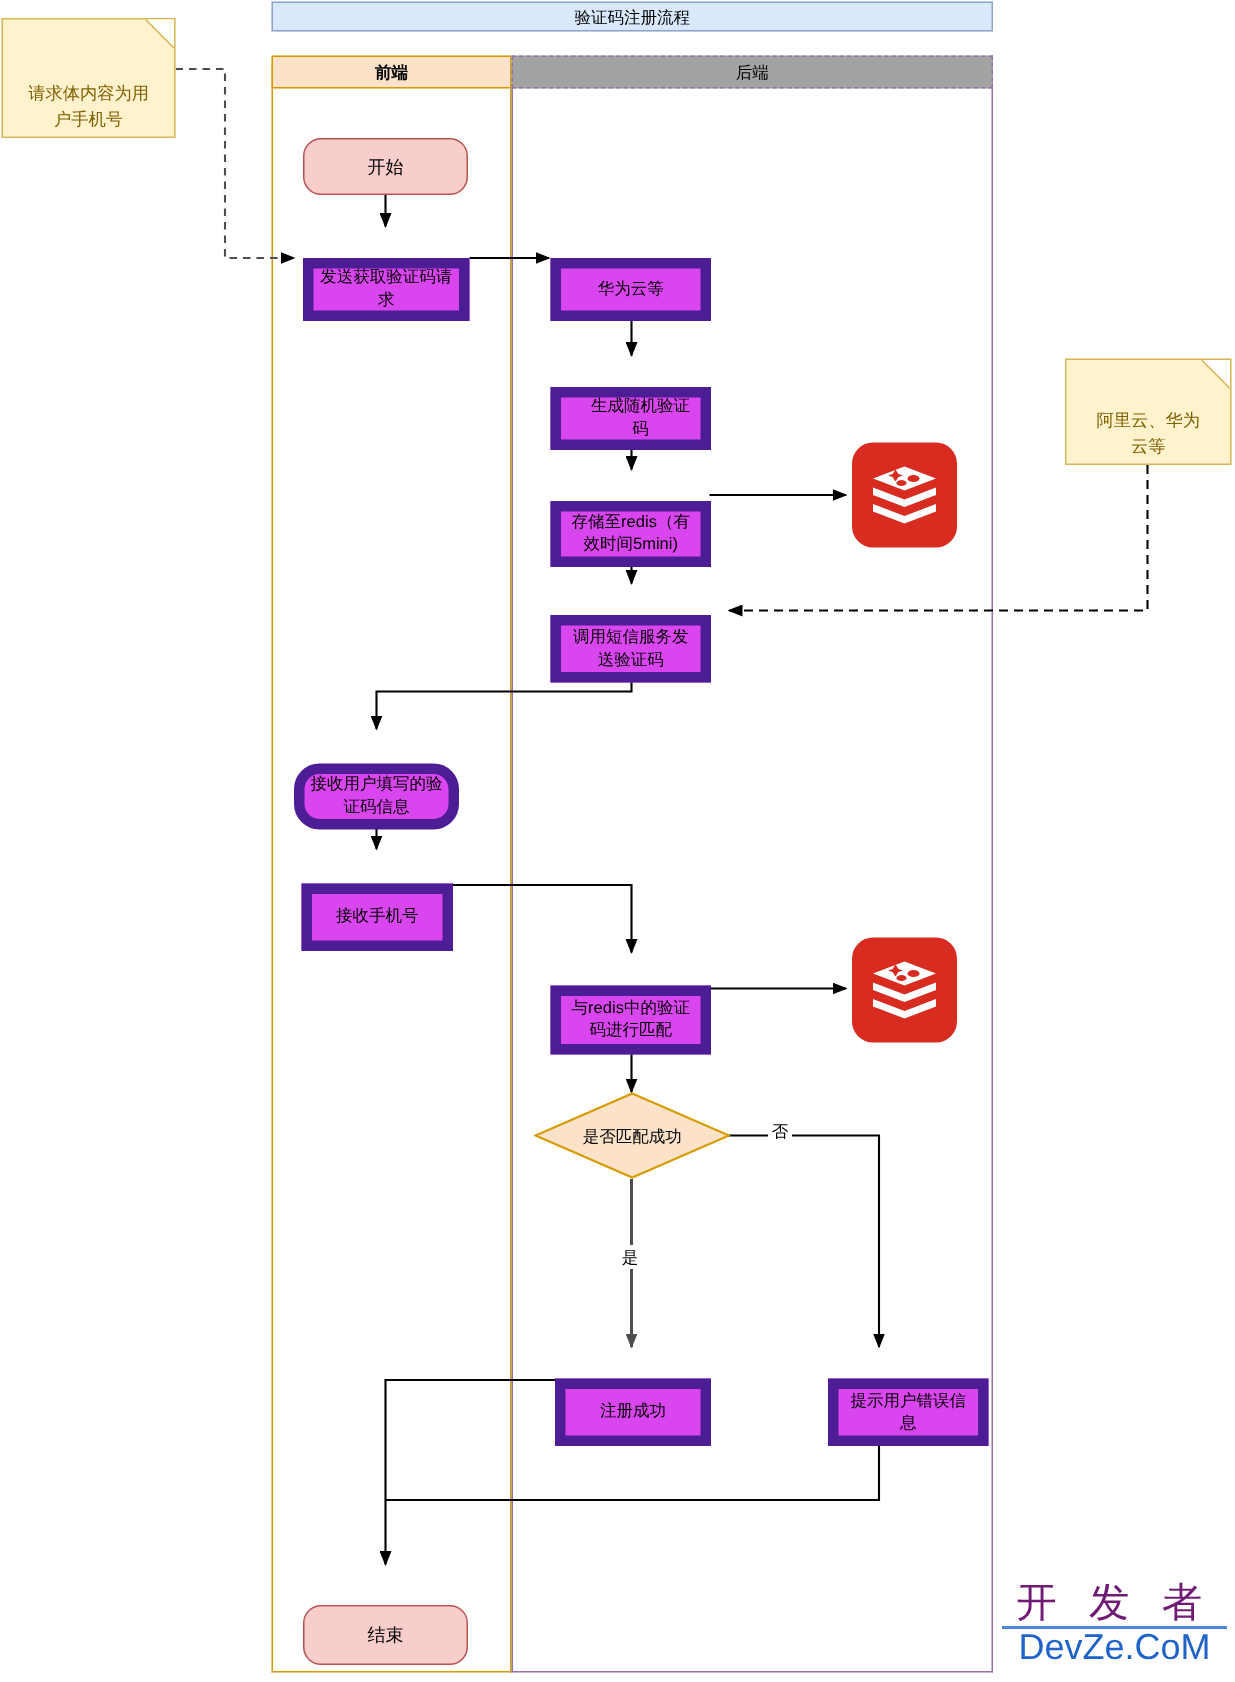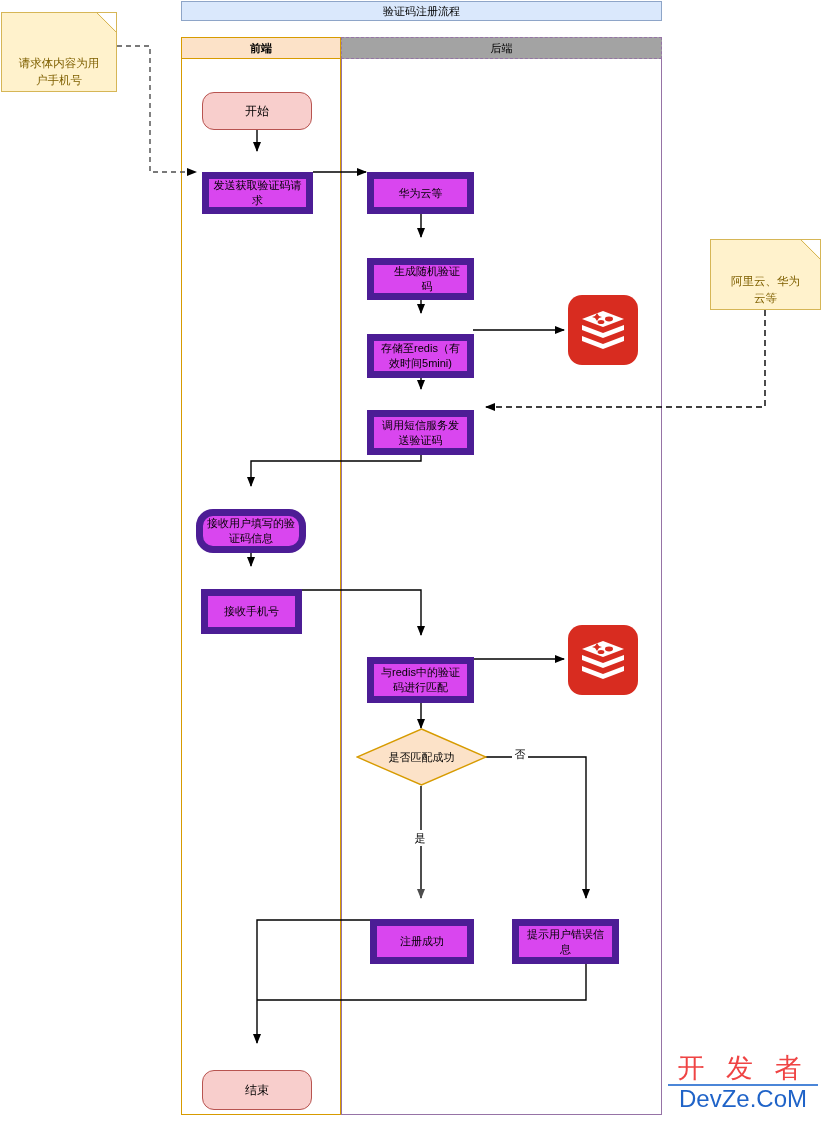--- a/index.html
+++ b/index.html
@@ -124,21 +124,21 @@
   
   .wm {
     left: 668px; top: 1055px; width: 150px; height: 62px;
     color: #1F63C8;
     text-align: center;
     line-height: 1;
   }
   .wm-top {
     font-size: 27px;
     letter-spacing: 7px;
-    color: #ef4444;
+    color: #701a75;
     border-bottom: 2px solid #4B86D8;
     padding-bottom: 2px;
     display: block;
   }
   .wm-bot {
     font-size: 24px;
     color: #1F63C8;
     display: block;
     margin-top: 1px;
   }
@@ -265,21 +265,21 @@
     <span>注册成功</span>
   </div>
 
   <div class="abs diamond-wrap" style="left:356px; top:728px; width:131px; height:58px;">
     <svg style="position:absolute; left:0; top:0; width:131px; height:58px;">
       <polygon points="65.5,1 130,29 65.5,57 1,29" fill="#FCE2C8" stroke="#D79B00" stroke-width="1.4"></polygon>
     </svg>
     <div class="diamond-label">是否匹配成功</div>
   </div>
 
-  <div class="abs node node-green" style="left:512px; top:898px; width:107px; height:45px;font-family:Liberation Serif, serif;">
+  <div class="abs node node-green" style="left:552px; top:898px; width:107px; height:45px;font-family:Liberation Serif, serif;">
     <span>提示用户错误信息</span>
   </div>
 
   <div class="abs node node-terminal" style="left:202px; top:1049px; width:110px; height:40px;">
     <span>结束</span>
   </div>
 
   <div class="abs edge-label" style="left:512px; top:746px; width:16px; height:16px;">否</div>
 
   <div class="abs edge-label" style="left:412px; top:830px; width:16px; height:16px;">是</div>

